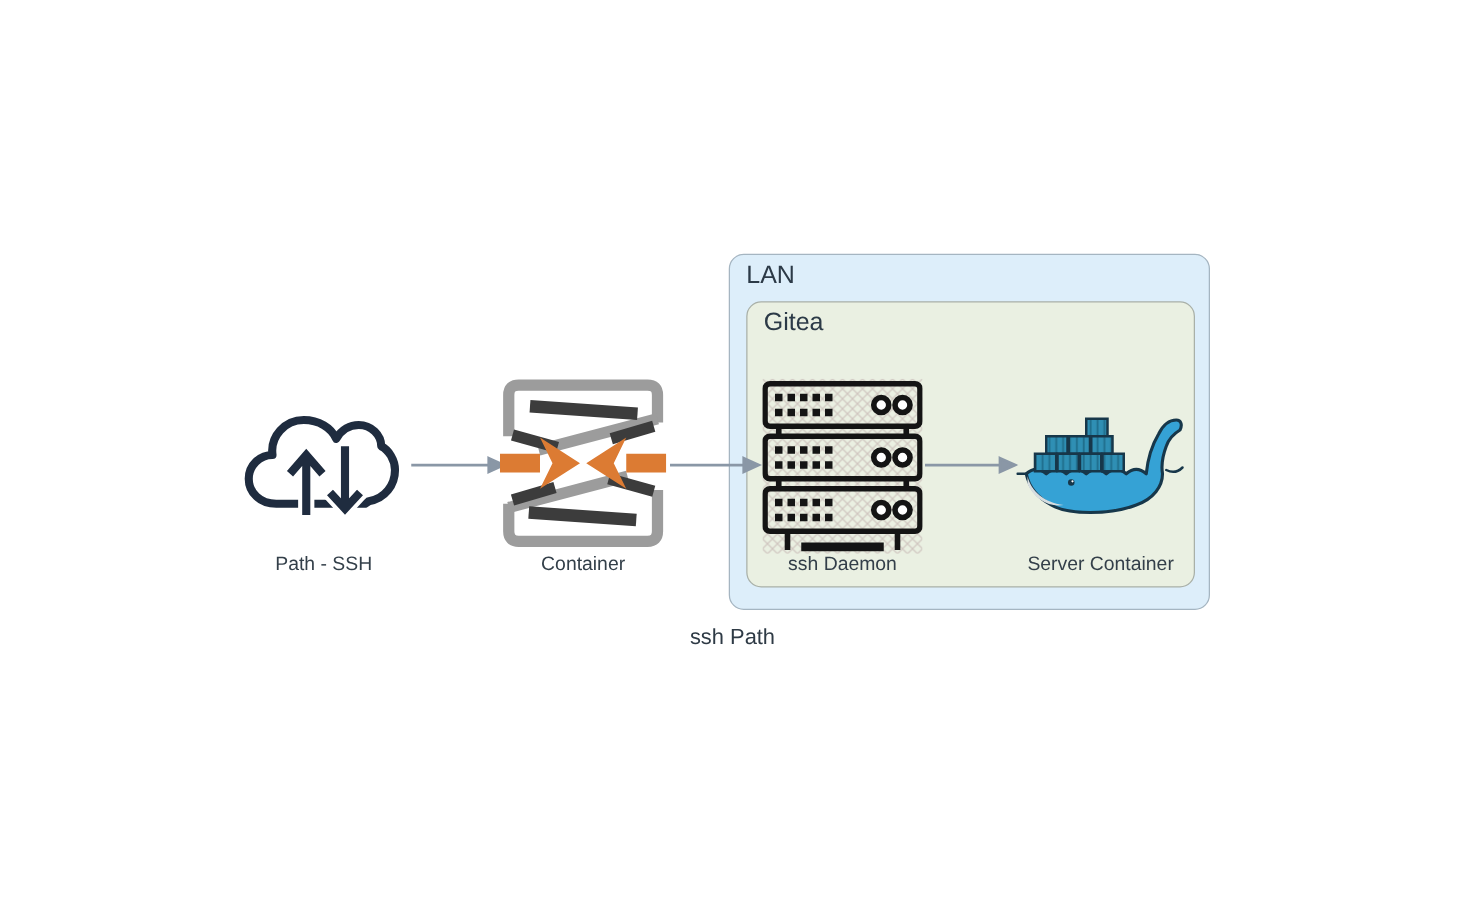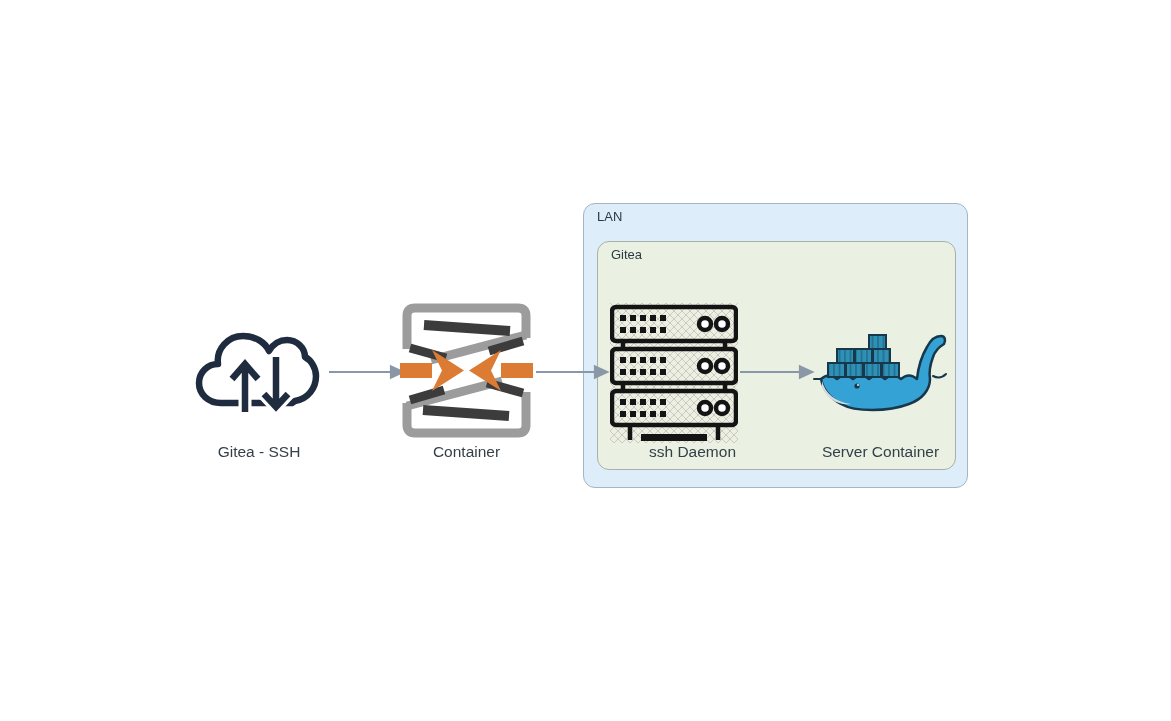--- a/index.html
+++ b/index.html
@@ -4,30 +4,30 @@
 <style>
   html,body{margin:0;padding:0;background:#ffffff;}
   #canvas{
     position:relative;width:1171px;height:721px;background:#ffffff;overflow:hidden;
     font-family:"Liberation Sans",sans-serif;color:#333f49;
   }
   .abs{position:absolute;}
   .group-box{box-sizing:border-box;border-radius:12px;}
   .lan-box{left:583px;top:203px;width:385px;height:285px;background:#ddeefa;border:1.5px solid #a5b5c1;z-index:1;}
   .server-box{left:597px;top:241px;width:359px;height:229px;background:#eaf0e2;border:1.5px solid #a9b0a8;z-index:1;}
-  .group-label{position:absolute;left:13px;top:5px;font-size:13px;color:#2c3a47;}
+  .group-label{position:absolute;left:13px;top:5px;font-size:20px;color:#2c3a47;}
   .node-icon{z-index:3;}
   .icon-cloud{left:195px;top:327px;width:128px;height:88px;}
   .icon-firewall{left:400px;top:302px;width:133px;height:137px;}
   .icon-server{left:610px;top:303px;width:128px;height:140px;}
   .icon-whale{left:813px;top:323px;width:135px;height:92px;}
   .node-label{z-index:4;font-size:15.5px;text-align:center;color:#333f49;}
   .lbl-user{left:185px;top:443px;width:148px;}
   .lbl-firewall{left:390px;top:443px;width:153px;}
-  .lbl-sshd{left:588px;top:443px;width:148px;text-align:right;}
+  .lbl-sshd{left:600px;top:443px;width:148px;}
   .lbl-gitea{left:803px;top:443px;width:155px;}
   .diagram-title{left:486px;top:499px;width:200px;text-align:center;font-size:17.5px;color:#2e3a45;z-index:4;}
   .connector-layer{left:0;top:0;width:1171px;height:721px;z-index:2;pointer-events:none;}
   svg{display:block;}
 </style>
 </head>
 <body>
 
 <div id="canvas">
 
@@ -164,19 +164,20 @@
         <rect x="15" y="40" width="17" height="14"></rect>
           <rect x="33" y="40" width="17" height="14"></rect>
           <rect x="51" y="40" width="17" height="14"></rect>
           <rect x="69" y="40" width="17" height="14"></rect>
       </g>
 
       <path d="M1,56 L7,56 M120,53 C124,55 129,55 133,51" fill="none" stroke="#17374a" stroke-width="2" stroke-linecap="round"></path>
     </svg>
   </div>
 
-  <div class="abs node-label lbl-user">Gitea - SSH</div>
+  <div class="abs node-label lbl-user">Path - SSH</div>
   <div class="abs node-label lbl-firewall">Container</div>
   <div class="abs node-label lbl-sshd">ssh Daemon</div>
   <div class="abs node-label lbl-gitea">Server Container</div>
 
+  <div class="abs diagram-title">ssh Path</div>
 
 </div>
 
 </body></html>

